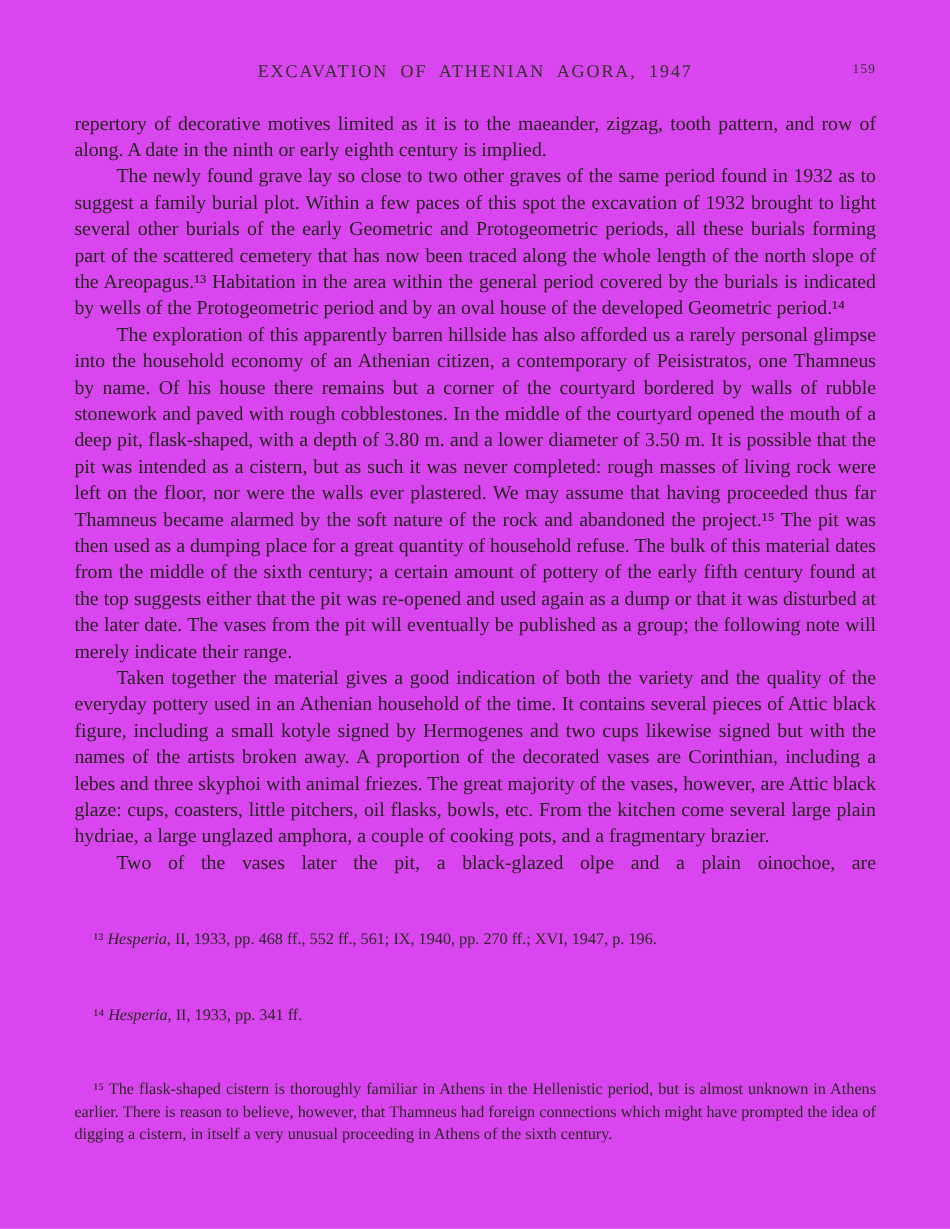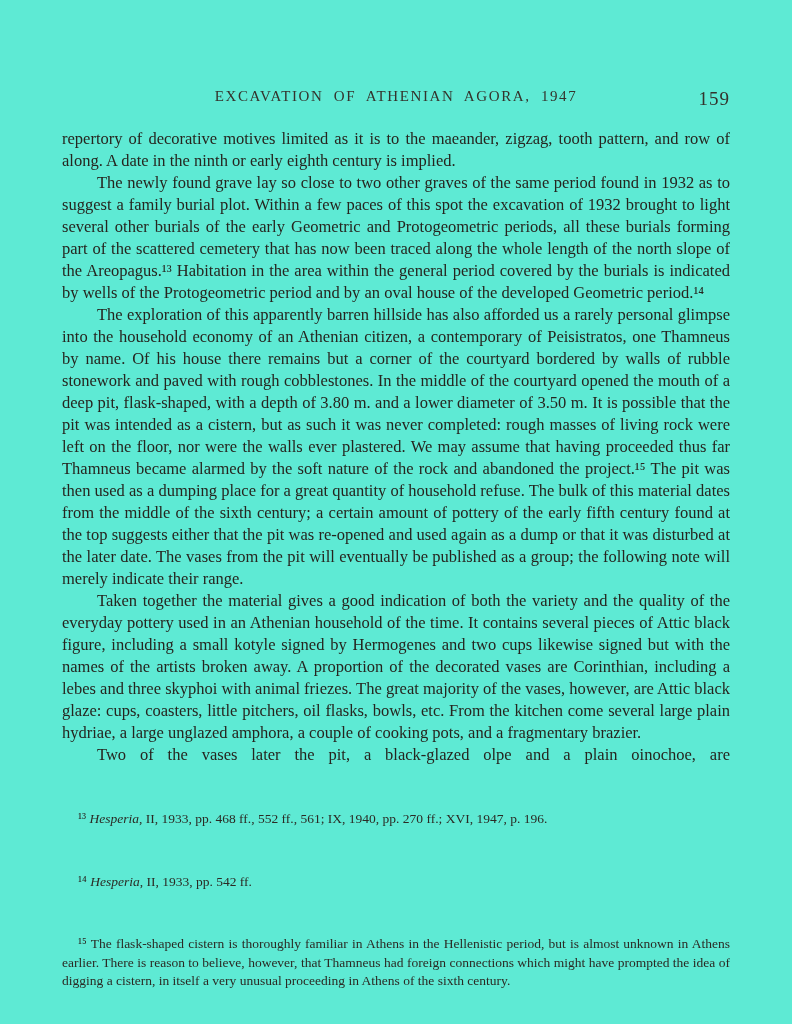--- a/index.html
+++ b/index.html
@@ -2,45 +2,45 @@
 <html><head>
 <meta charset="utf-8">
 <style>
   * { margin: 0; padding: 0; box-sizing: border-box; }
   html, body { width: 792px; background: #fbfbf8; }
   body { overflow: hidden; }
 
   .page {
     width: 792px;
     height: 1024px;
-    background: #5eead4;
+    background: #d946ef;
     color: #26251f;
     font-family: "Liberation Serif", "DejaVu Serif", serif;
-    padding: 88px 62px 0 62px;
+    padding: 52px 62px 0 62px;
     position: relative;
   }
 
   .running-head {
     position: relative;
     height: 22px;
     margin-bottom: 18px;
   }
   .running-head .title {
     text-align: center;
     font-size: 15px;
     letter-spacing: 1.6px;
     word-spacing: 5px;
     color: #34332c;
     white-space: nowrap;
   }
   .running-head .pageno {
     position: absolute;
     right: 0;
     top: 0;
-    font-size: 19px;
+    font-size: 11px;
     letter-spacing: 1px;
     color: #34332c;
   }
 
   .body-text p {
     font-size: 16.5px;
     line-height: 22px;
     text-align: justify;
     color: #26251f;
   }
@@ -76,20 +76,20 @@
     <p class="indent">The exploration of this apparently barren hillside has also afforded us a rarely personal glimpse into the household economy of an Athenian citizen, a contemporary of Peisistratos, one Thamneus by name. Of his house there remains but a corner of the courtyard bordered by walls of rubble stonework and paved with rough cobblestones. In the middle of the courtyard opened the mouth of a deep pit, flask-shaped, with a depth of 3.80 m. and a lower diameter of 3.50 m. It is possible that the pit was intended as a cistern, but as such it was never completed: rough masses of living rock were left on the floor, nor were the walls ever plastered. We may assume that having proceeded thus far Thamneus became alarmed by the soft nature of the rock and abandoned the project.¹⁵ The pit was then used as a dumping place for a great quantity of household refuse. The bulk of this material dates from the middle of the sixth century; a certain amount of pottery of the early fifth century found at the top suggests either that the pit was re-opened and used again as a dump or that it was disturbed at the later date. The vases from the pit will eventually be published as a group; the following note will merely indicate their range.</p>
     <p class="indent">Taken together the material gives a good indication of both the variety and the quality of the everyday pottery used in an Athenian household of the time. It contains several pieces of Attic black figure, including a small kotyle signed by Hermogenes and two cups likewise signed but with the names of the artists broken away. A proportion of the decorated vases are Corinthian, including a lebes and three skyphoi with animal friezes. The great majority of the vases, however, are Attic black glaze: cups, coasters, little pitchers, oil flasks, bowls, etc. From the kitchen come several large plain hydriae, a large unglazed amphora, a couple of cooking pots, and a fragmentary brazier.</p>
     <p class="indent stretch">Two of the vases later the pit, a black-glazed olpe and a plain oinochoe, are</p>
   </div>
 
   <div class="footnotes">
     <p>
       <span class="fn-marker">¹³ </span><span class="fn-journal">Hesperia</span><span class="fn-text">, II, 1933, pp. 468 ff., 552 ff., 561; IX, 1940, pp. 270 ff.; XVI, 1947, p. 196.</span>
     </p>
     <p>
-      <span class="fn-marker">¹⁴ </span><span class="fn-journal">Hesperia</span><span class="fn-text">, II, 1933, pp. 542 ff.</span>
+      <span class="fn-marker">¹⁴ </span><span class="fn-journal">Hesperia</span><span class="fn-text">, II, 1933, pp. 341 ff.</span>
     </p>
     <p>
       <span class="fn-marker">¹⁵ </span><span class="fn-journal"></span><span class="fn-text">The flask-shaped cistern is thoroughly familiar in Athens in the Hellenistic period, but is almost unknown in Athens earlier. There is reason to believe, however, that Thamneus had foreign connections which might have prompted the idea of digging a cistern, in itself a very unusual proceeding in Athens of the sixth century.</span>
     </p>
   </div>
 
 </div>
 
 </body></html>

